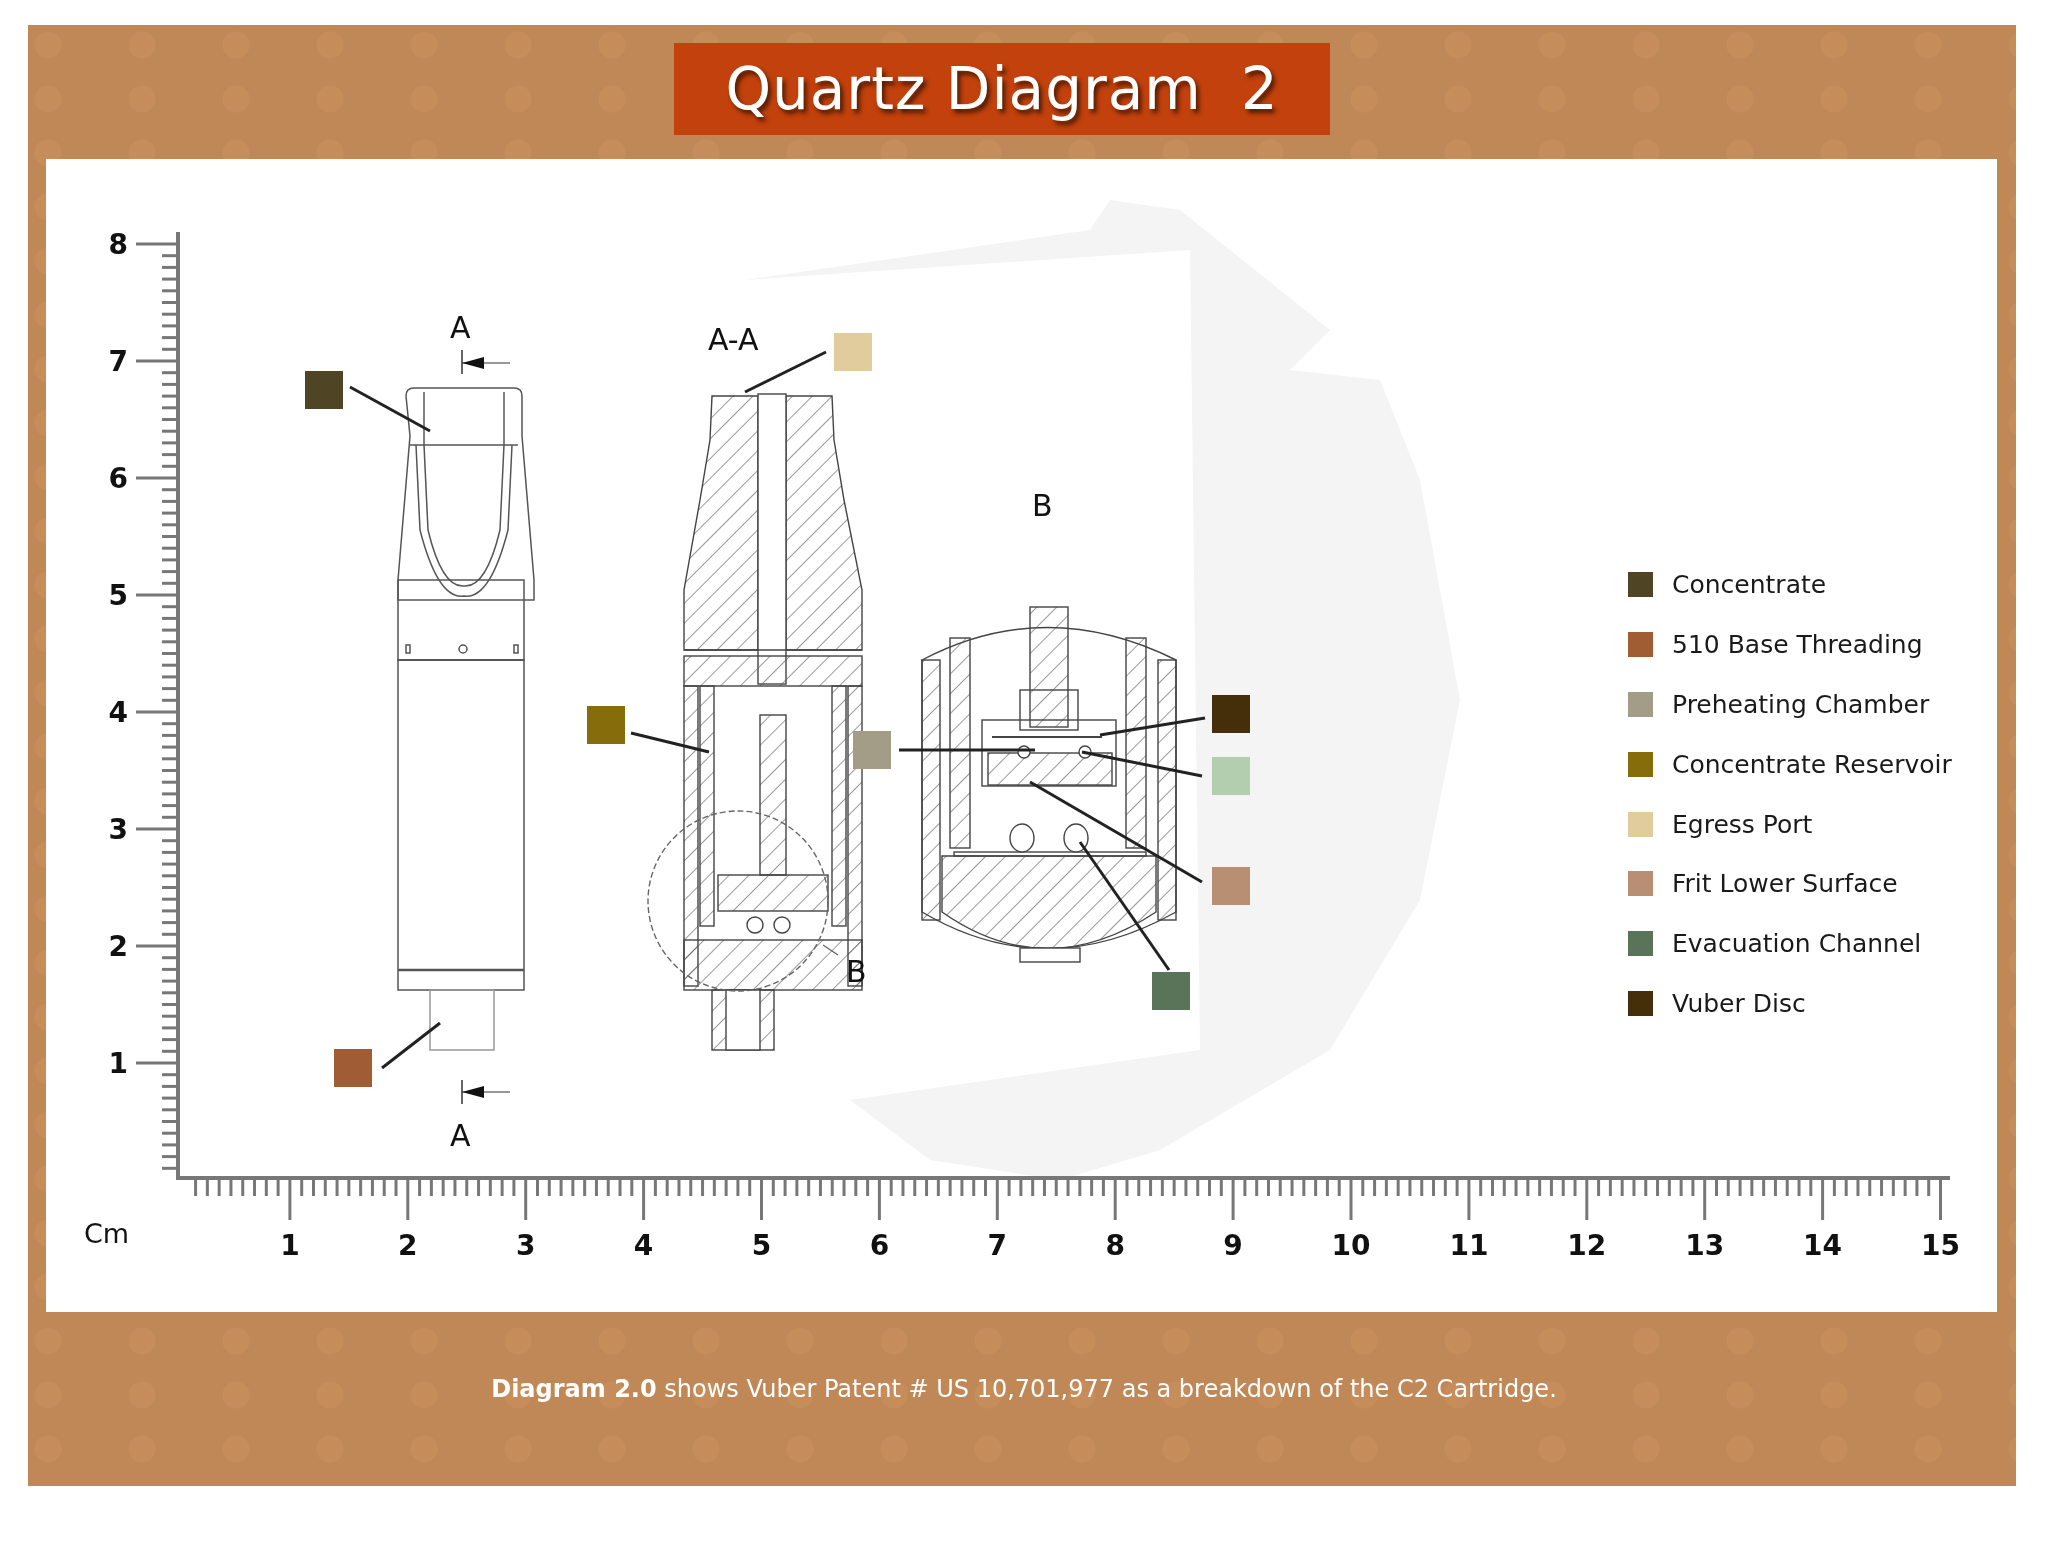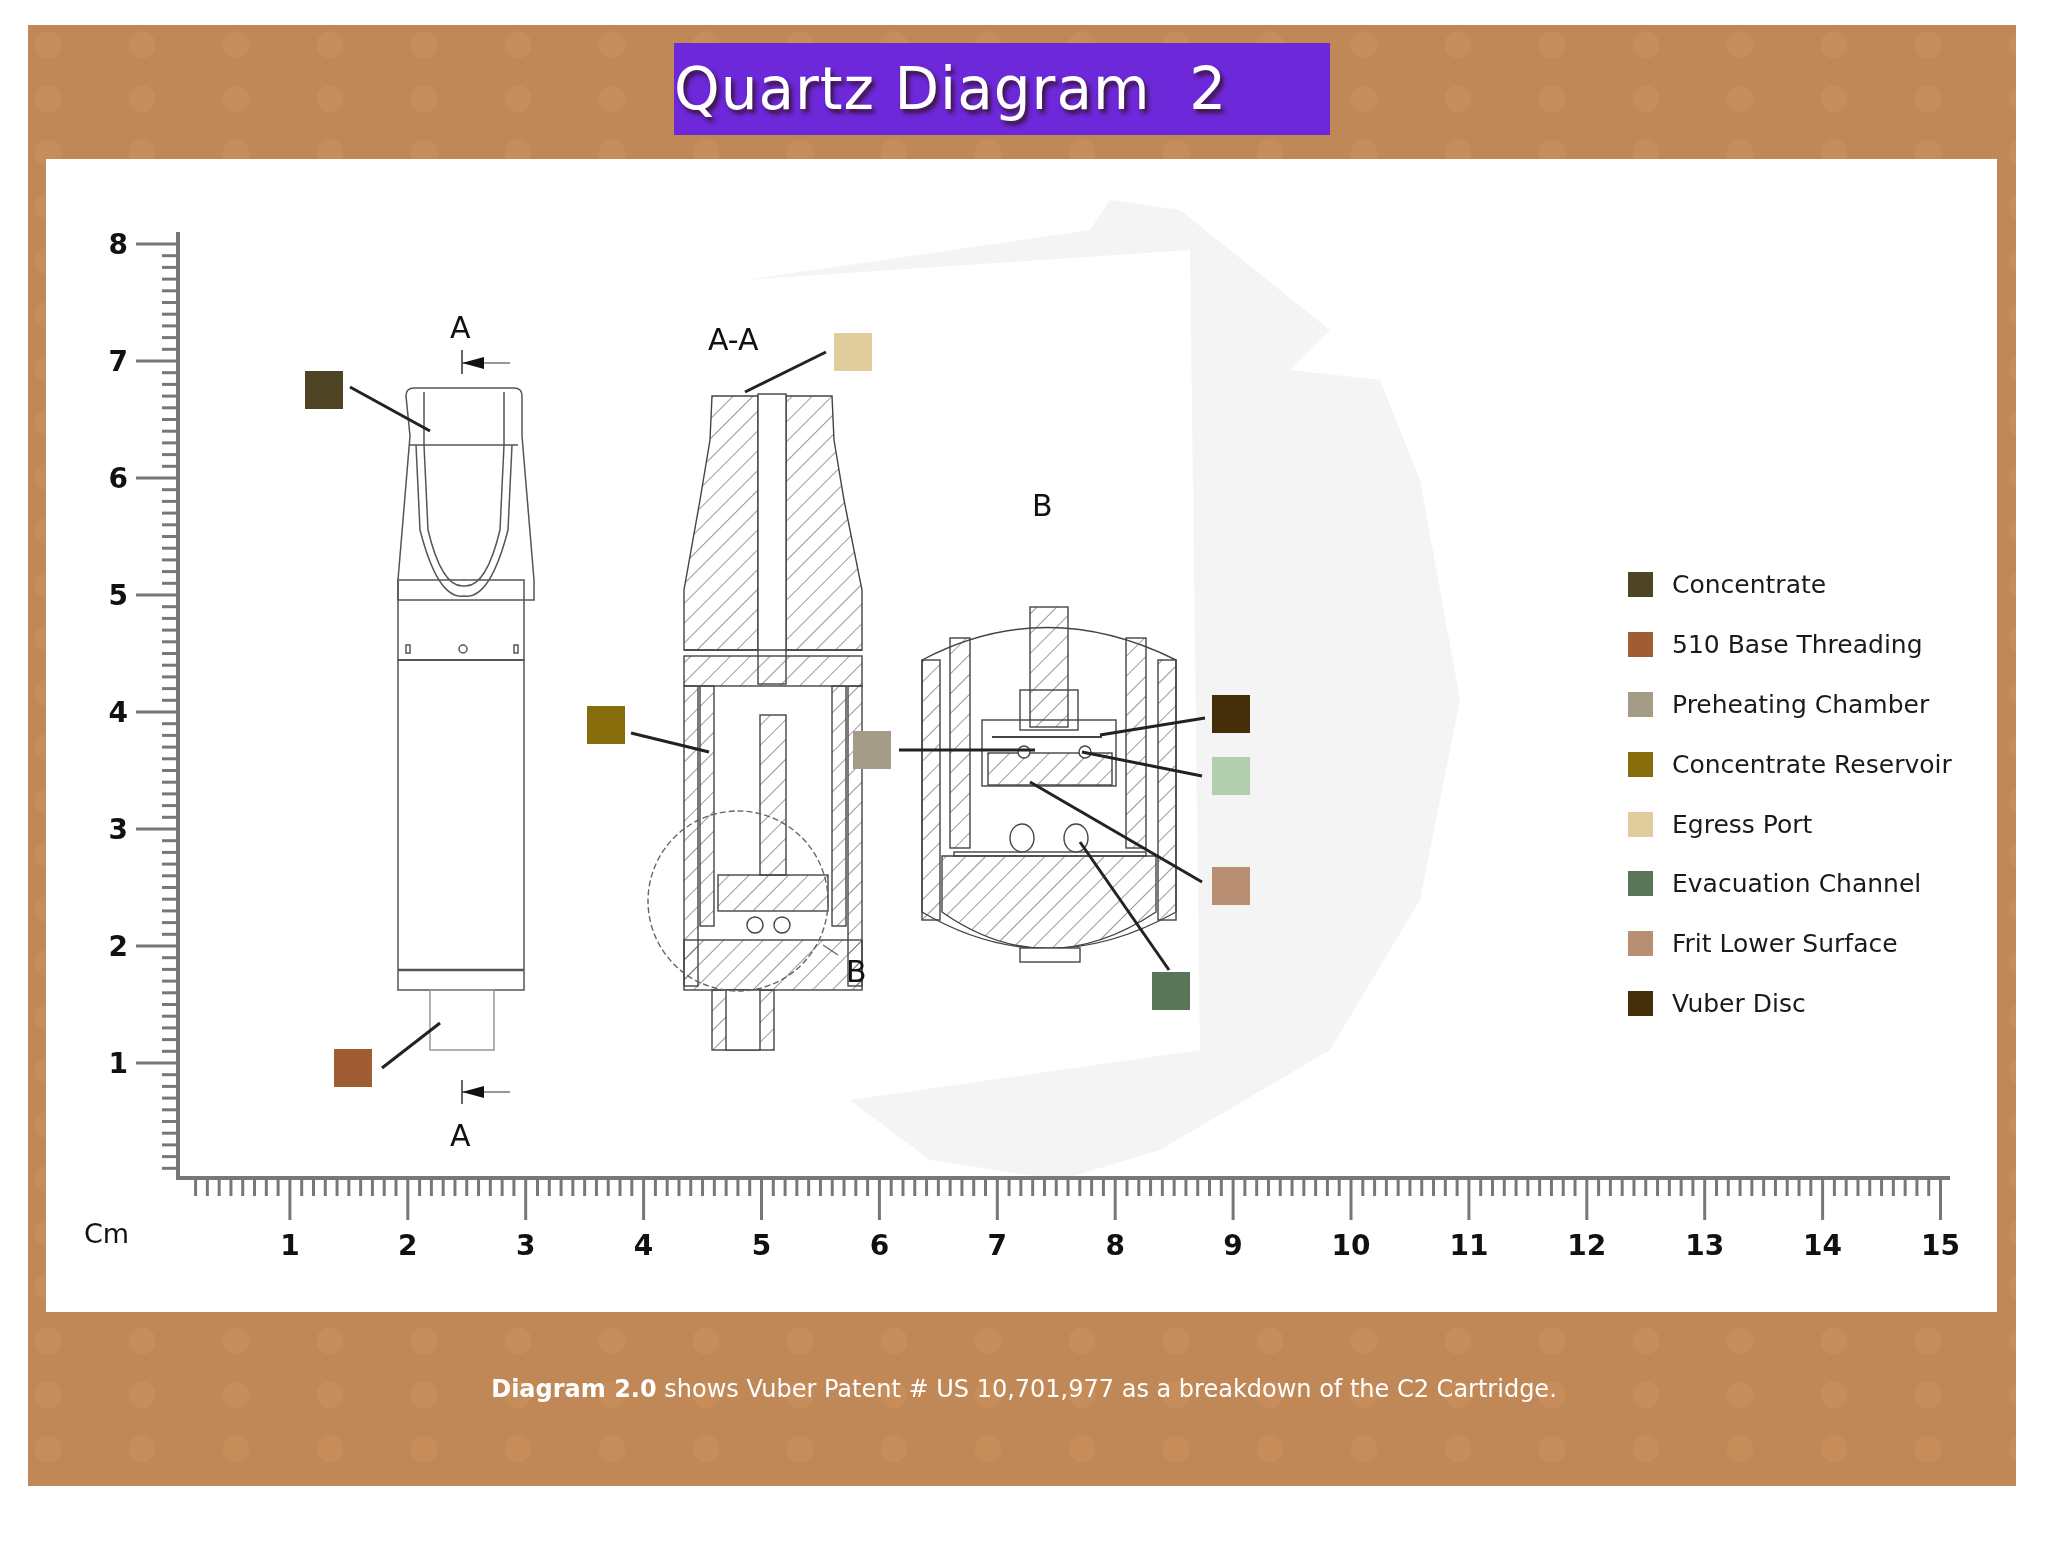--- a/index.html
+++ b/index.html
@@ -1,21 +1,21 @@
 <!DOCTYPE html>
 <html><head>
 <meta charset="utf-8">
 <style>
   html, body { margin: 0; padding: 0; background: #ffffff; }
   body { width: 2048px; height: 1547px; position: relative; overflow: hidden; font-family: "Liberation Sans", sans-serif; }
   .frame { position: absolute; left: 28px; top: 25px; width: 1988px; height: 1461px; background: #c08856;
     background-image: radial-gradient(circle at 20px 20px, rgba(210,150,100,0.35) 0 13px, transparent 14px);
     background-size: 94px 54px; }
-  .title-box { position: absolute; left: 674px; top: 43px; width: 656px; height: 92px; background: #6d28d9;
-    display: flex; align-items: center; justify-content: flex-start; }
+  .title-box { position: absolute; left: 674px; top: 43px; width: 656px; height: 92px; background: #c2410c;
+    display: flex; align-items: center; justify-content: center; }
   .title-text { color: #ffffff; font-family: "DejaVu Sans", sans-serif; font-size: 58px; font-weight: 400;
     text-shadow: 3px 4px 4px rgba(40,15,0,0.75); letter-spacing: 1px; white-space: pre; }
   .panel { position: absolute; left: 46px; top: 159px; width: 1951px; height: 1153px; background: #ffffff; overflow: hidden; }
   .caption { position: absolute; left: 0; top: 1375px; width: 2048px; text-align: center; color: #ffffff;
     font-family: "DejaVu Sans", sans-serif; font-size: 24px; }
   .caption b { font-weight: 700; }
   svg text { font-family: "DejaVu Sans", sans-serif; }
   .legend { position: absolute; left: 1628px; top: 555px; }
   .legend-item { display: flex; align-items: center; height: 59.8px; }
   .swatch { width: 25px; height: 25px; margin-right: 19px; flex: none; }
@@ -424,26 +424,26 @@
     </div>
     <div class="legend-item">
       <span class="swatch" style="background: rgb(135, 108, 11);"></span>
       <span class="legend-label">Concentrate Reservoir</span>
     </div>
     <div class="legend-item">
       <span class="swatch" style="background: rgb(224, 204, 156);"></span>
       <span class="legend-label">Egress Port</span>
     </div>
     <div class="legend-item">
+      <span class="swatch" style="background: rgb(185, 143, 116);"></span>
+      <span class="legend-label">Frit Lower Surface</span>
+    </div>
+    <div class="legend-item">
       <span class="swatch" style="background: rgb(90, 116, 89);"></span>
       <span class="legend-label">Evacuation Channel</span>
-    </div>
-    <div class="legend-item">
-      <span class="swatch" style="background: rgb(185, 143, 116);"></span>
-      <span class="legend-label">Frit Lower Surface</span>
     </div>
     <div class="legend-item">
       <span class="swatch" style="background: rgb(69, 47, 10);"></span>
       <span class="legend-label">Vuber Disc</span>
     </div>
   </div>
 </div>
 
 <div class="caption">
   <b>Diagram 2.0</b><span> shows Vuber Patent # US 10,701,977 as a breakdown of the C2 Cartridge.</span>

